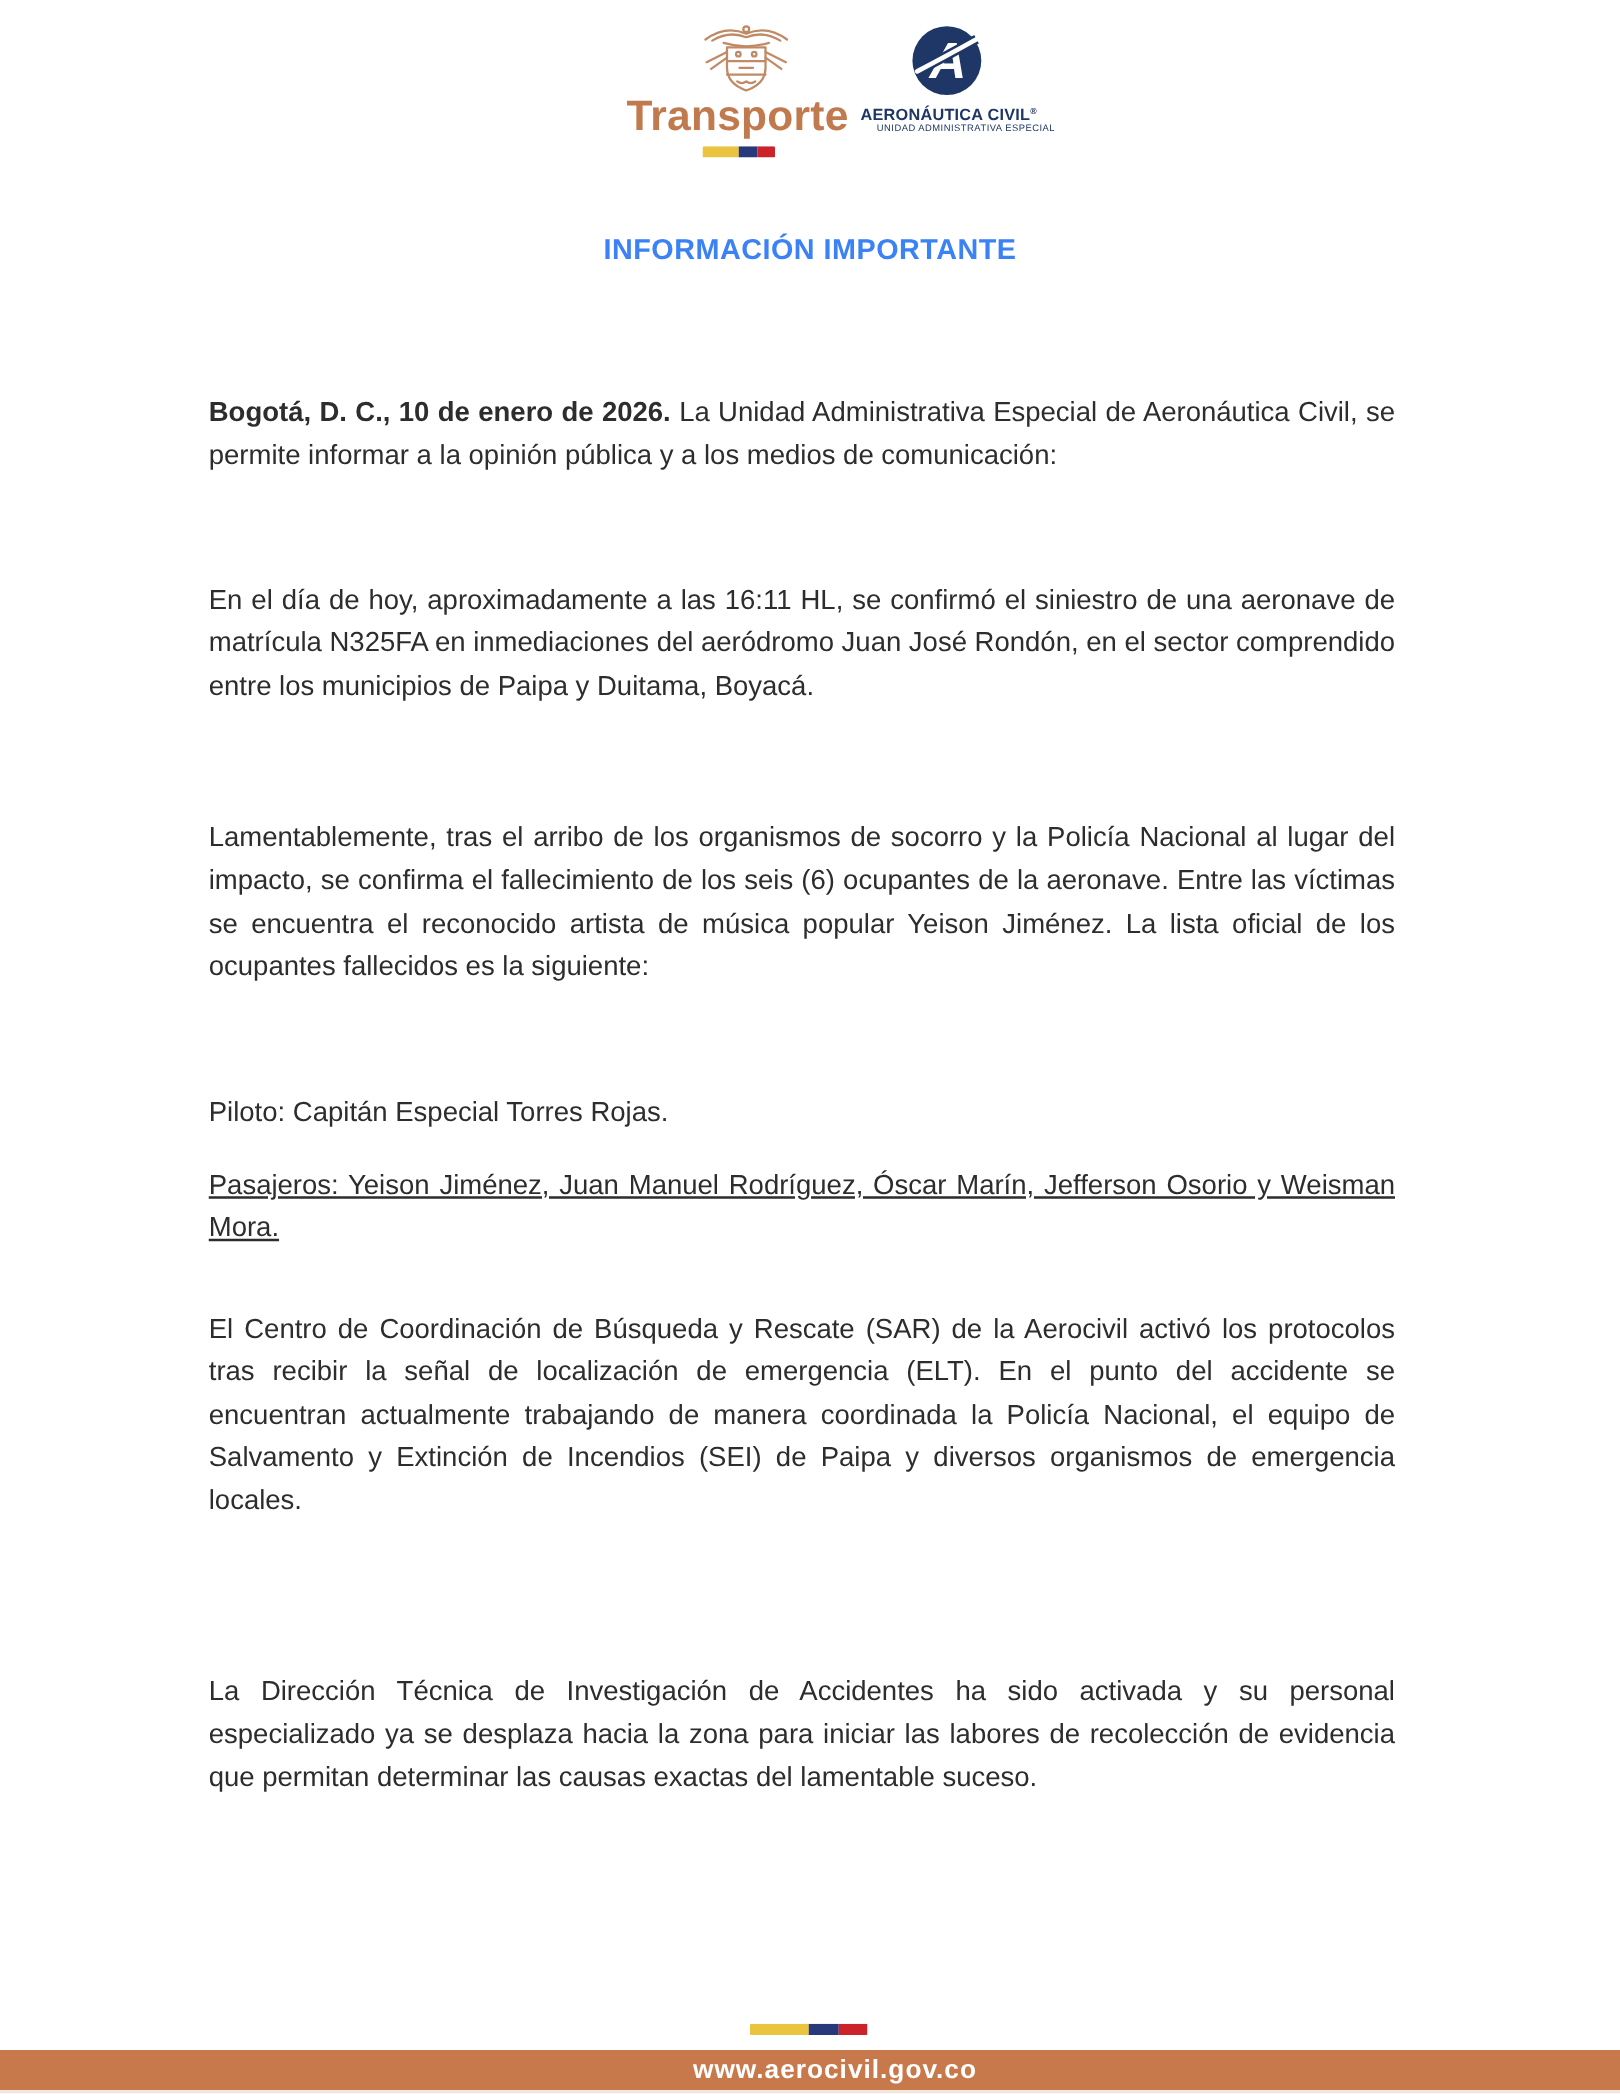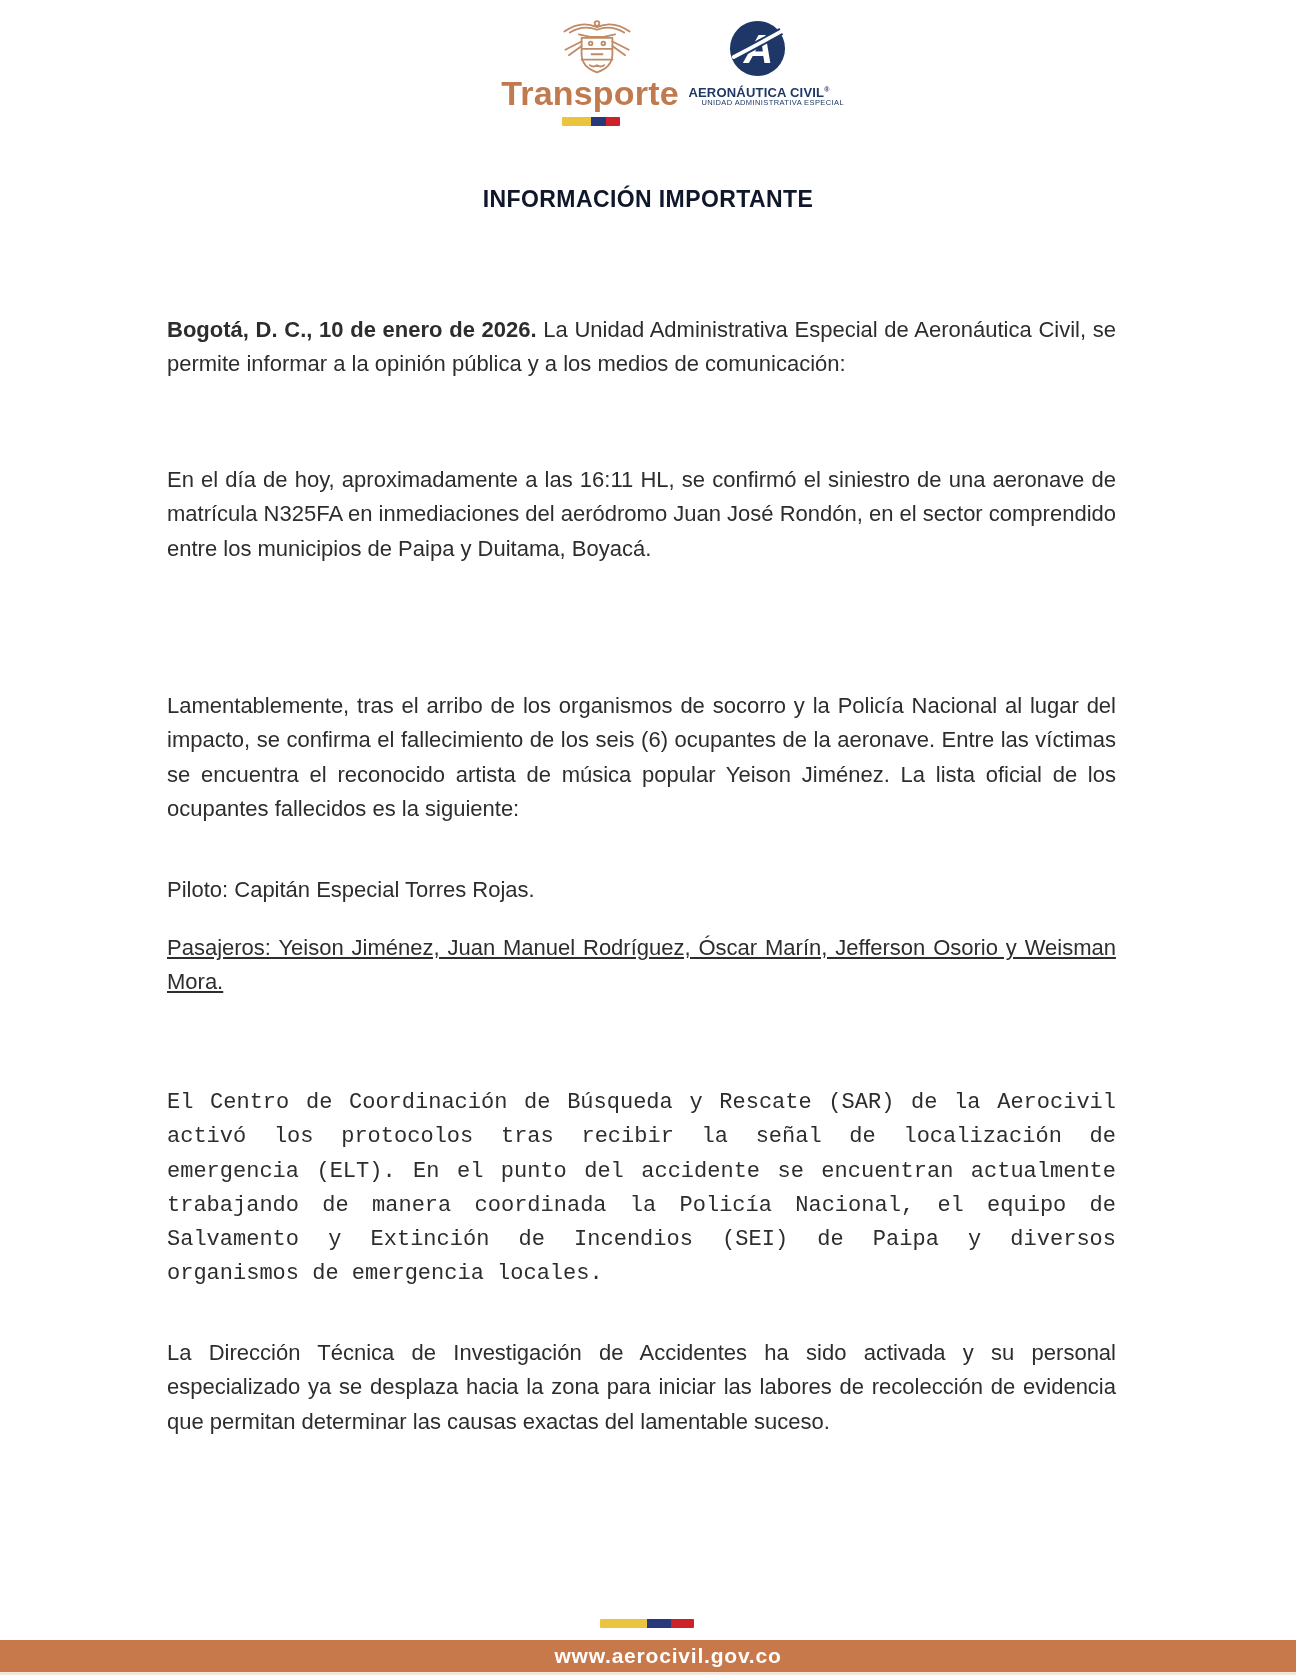--- a/index.html
+++ b/index.html
@@ -76,38 +76,38 @@
   }
 
   
   .doc-title {
     position: absolute;
     left: 0; right: 0; top: 186px;
     text-align: center;
     font-size: 23px;
     font-weight: bold;
     letter-spacing: 0.4px;
-    color: #0f172a;
+    color: #3b82f6;
   }
   .para {
     position: absolute;
     left: 167px;
     width: 949px;
     margin: 0;
     font-size: 22px;
     line-height: 34.3px;
     text-align: justify;
     color: var(--text-dark, #2d2d2d);
   }
   #para-0 { top: 313px; }
   #para-1 { top: 463px; }
-  #para-2 { top: 653px; margin-top: 36px; }
+  #para-2 { top: 653px; }
   #para-3 { top: 873px; }
   #para-4 { top: 931px; text-decoration: underline; }
-  #para-5 { top: 1086px; font-family: Liberation Mono, monospace; }
+  #para-5 { top: 1046px; }
   #para-6 { top: 1336px; }
 
   
   #footer-flag { left: 600px; top: 1619px; width: 94px; height: 9px; }
   .footer-bar {
     position: absolute;
     left: 0; top: 1640px;
     width: 100%; height: 32px;
     background: var(--bar-orange, #c7794b);
     text-align: center;

